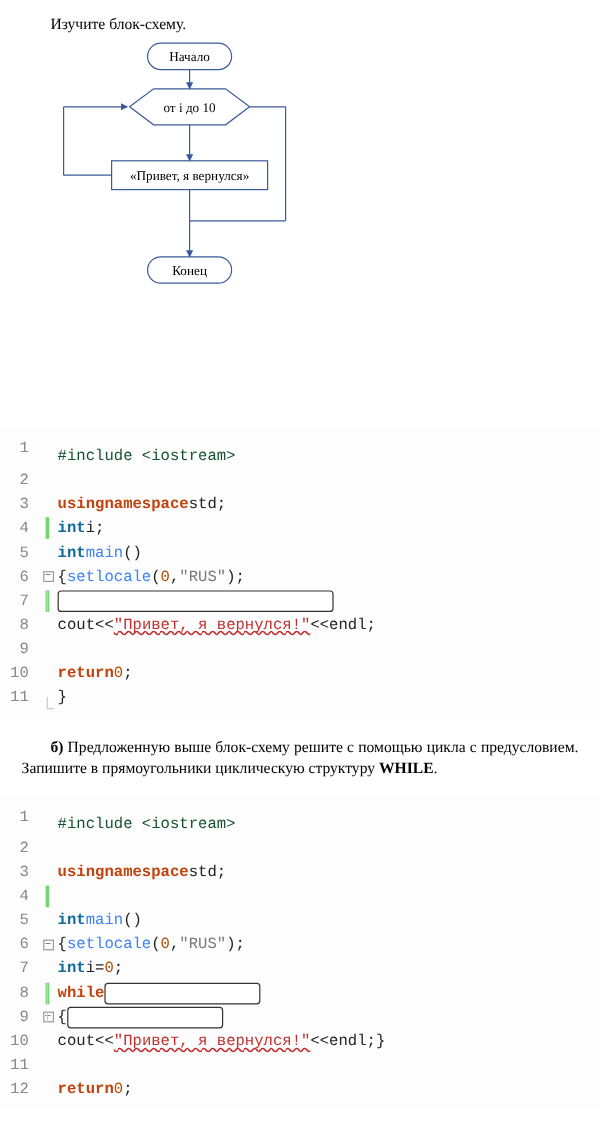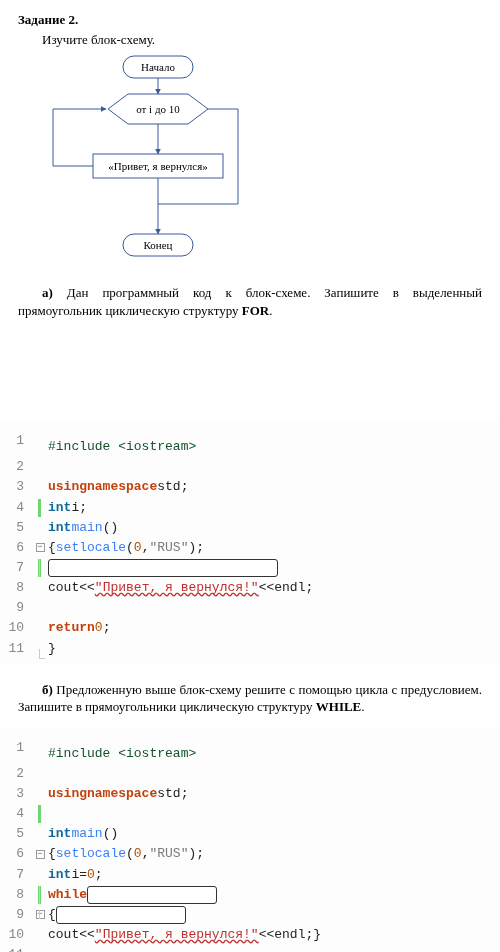--- a/index.html
+++ b/index.html
@@ -128,21 +128,20 @@
 
   svg text {
     font-family: "Times New Roman", serif;
     font-size: 11px;
   }
 </style>
 </head>
 <body>
 
 <div class="page">
-  <p class="task-title">Задание 2.</p>
   <p class="subtitle">Изучите блок-схему.</p>
 
   <div class="diagram">
     <svg width="260" height="220" viewBox="0 0 260 220">
       <defs>
         <marker id="arrow" viewBox="0 0 10 10" refX="9" refY="5" markerWidth="6" markerHeight="6" orient="auto">
           <path d="M 0 0 L 10 5 L 0 10 z" fill="#3b5a9a"></path>
         </marker>
       </defs>
 
@@ -166,23 +165,20 @@
       <line x1="220" y1="150" x2="140" y2="150" stroke="#3b5a9a"></line>
 
       <line x1="140" y1="124" x2="140" y2="150" stroke="#3b5a9a"></line>
       <line x1="140" y1="150" x2="140" y2="180" stroke="#3b5a9a" marker-end="url(#arrow)"></line>
 
       <rect x="105" y="180" width="70" height="22" rx="11" ry="11" fill="none" stroke="#3b5a9a"></rect>
       <text x="140" y="195" text-anchor="middle">Конец</text>
     </svg>
   </div>
 
-  <p class="para">
-    <b>а)</b><span> Дан программный код к блок-схеме. Запишите в выделенный прямоугольник циклическую структуру </span><b>FOR</b><span>.</span>
-  </p>
 </div>
 
 <div class="gap"></div>
 
 <div class="code-block">
   <div class="code-line">
       <span class="lineno">1</span>
       <span class="gutter"></span>
       <span class="code">   <span class="c-pre">#include </span><span class="c-pre">&lt;iostream&gt;</span></span>
     </div>

